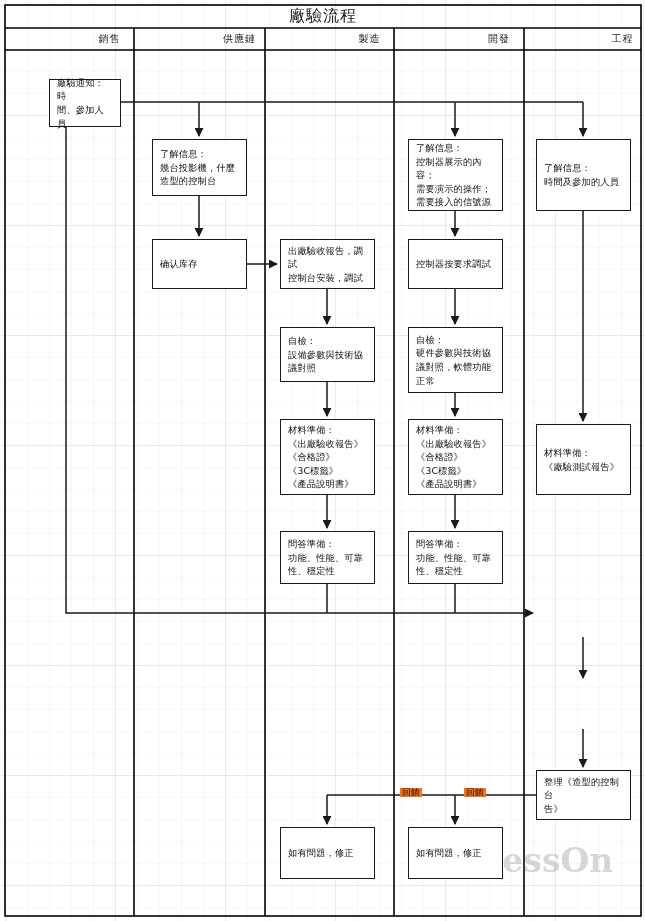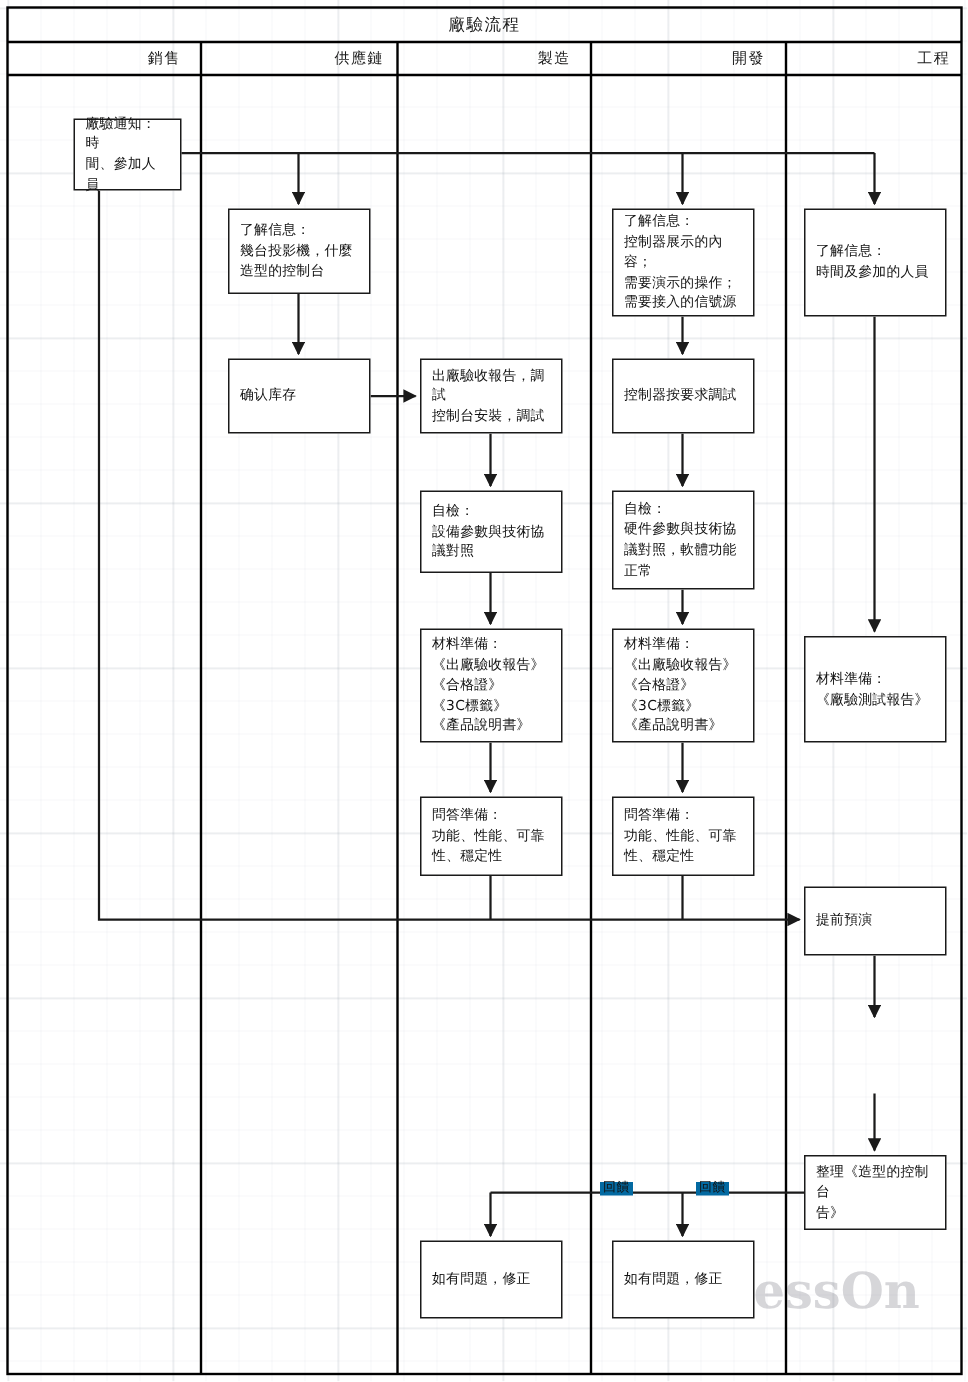--- a/index.html
+++ b/index.html
@@ -64,28 +64,28 @@
     z-index: 2;
     padding-left: 40px;
   }
   #chart-title {
     position: absolute;
     left: 5px; top: 5px;
     width: 636px; height: 23px;
     display: flex;
     align-items: center;
     justify-content: center;
-    font-size: 11px;
+    font-size: 16px;
     color: #1a1a1a;
     letter-spacing: 1px;
     z-index: 2;
   }
   .edge-label {
     position: absolute;
-    background: #0369a1;
+    background: #f97316;
     font-size: 8.6px;
     color: #111111;
     padding: 0 2px;
     line-height: 1;
     z-index: 4;
     letter-spacing: 0.4px;
   }
   #watermark {
     position: absolute;
     left: 418px;
@@ -211,21 +211,20 @@
 《產品說明書》</div>
   <div class="node" style="left:408px; top:531px; width:95px;  height:53px;">問答準備：
 功能、性能、可靠
 性、穩定性</div>
   <div class="node" style="left:408px; top:827px; width:95px;  height:52px;">如有問題，修正</div>
 
   <div class="node" style="left:536px; top:139px; width:95px;  height:72px;">了解信息：
 時間及參加的人員</div>
   <div class="node" style="left:536px; top:424px; width:95px;  height:71px;">材料準備：
 《廠驗測試報告》</div>
-  <div class="node" style="left:536px; top:591px; width:95px;  height:46px;">提前預演</div>
   <div class="node" style="left:536px; top:770px; width:95px;  height:50px;">整理《造型的控制台
 告》</div>
 
   <div class="edge-label" style="left:400px; top:788px;">回饋</div>
   <div class="edge-label" style="left:464px; top:788px;">回饋</div>
 
   <div id="watermark">ProcessOn</div>
 
 </div>
 

